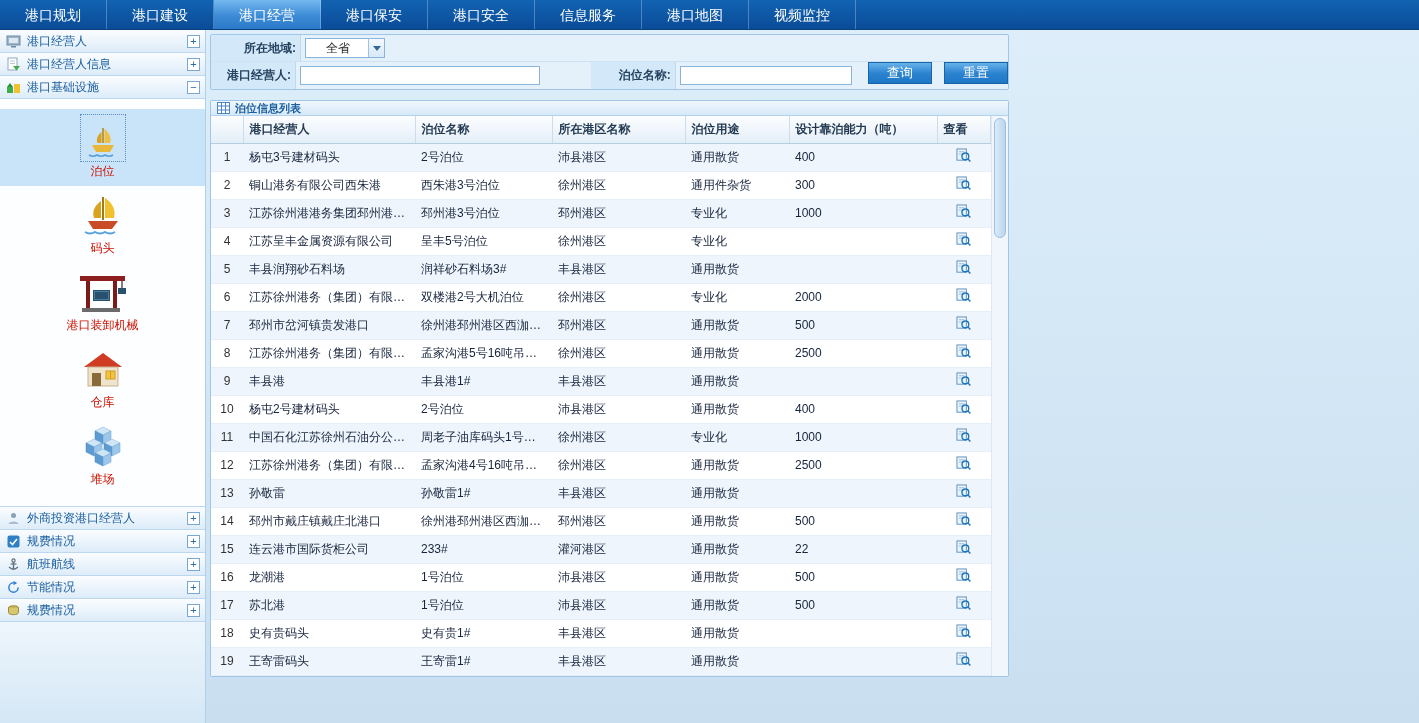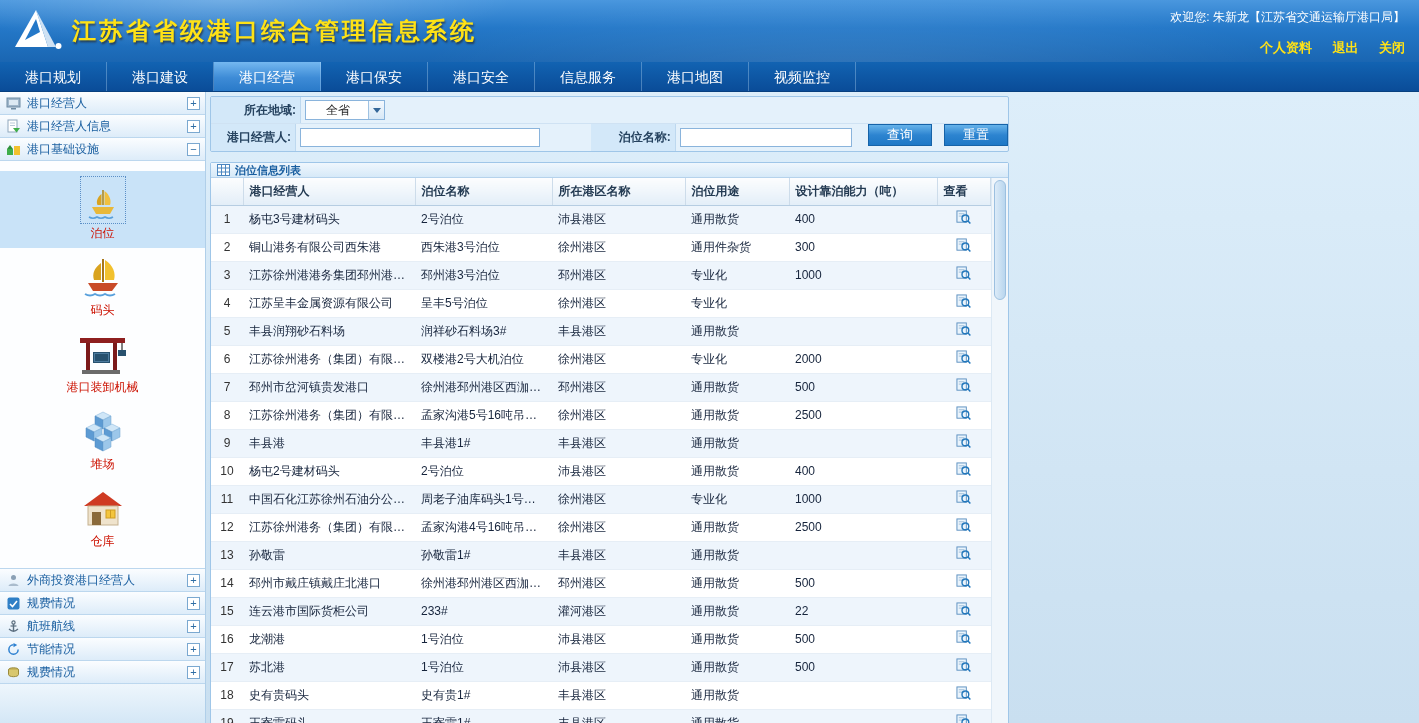--- a/index.html
+++ b/index.html
@@ -85,39 +85,20 @@
   .view-btn { display:inline-flex; cursor:pointer; }
   .scroll-strip { width:17px; flex:0 0 17px; background:#f0f6fb; border-left:1px solid #dce9f4; position:relative; cursor:pointer; }
   .scroll-thumb { position:absolute; top:2px; left:2px; width:12px; height:120px;
     background:linear-gradient(90deg,#dcebf8,#b9d6ee); border:1px solid #9cc0e0; border-radius:6px; }
 </style>
 </head>
 <body>
 
 <div class="page">
 
-  <header class="app-header">
-    <div class="logo">
-      <svg width="54" height="46" viewBox="0 0 54 46">
-        <path d="M5 41 L26 4 L38 41 Z" fill="#ffffff"></path>
-        <path d="M26 4 L38 41 L46 41 Z" fill="#cfe2f4"></path>
-        <path d="M15 34 L26 13 L30 26 Z" fill="#2478c8"></path>
-        <circle cx="48.5" cy="40" r="3" fill="#ffffff"></circle>
-      </svg>
-    </div>
-    <h1 class="app-title">江苏省省级港口综合管理信息系统</h1>
-    <div class="header-right">
-      <div class="welcome">欢迎您: 朱新龙【江苏省交通运输厅港口局】</div>
-      <div class="header-links">
-        <a>个人资料</a>
-        <a>退出</a>
-        <a>关闭</a>
-      </div>
-    </div>
-  </header>
 
   <nav class="main-nav">
 
   <div class="tab"><span>港口规划</span></div>
       <div class="tab alt"><span>港口建设</span></div>
       <div class="tab active"><span>港口经营</span></div>
       <div class="tab alt"><span>港口保安</span></div>
       <div class="tab"><span>港口安全</span></div>
       <div class="tab alt"><span>信息服务</span></div>
       <div class="tab"><span>港口地图</span></div>
@@ -200,52 +181,52 @@
               <rect x="8" y="10" width="4" height="27" fill="#7c1a1a"></rect>
               <rect x="35" y="10" width="4" height="27" fill="#7c1a1a"></rect>
               <line x1="44" y1="10" x2="44" y2="17" stroke="#555555" stroke-width="1.5"></line>
               <rect x="40" y="17" width="8" height="6" fill="#28516e"></rect>
               <rect x="15" y="19" width="17" height="11" fill="#28516e"></rect>
               <rect x="16.5" y="20.5" width="14" height="8" fill="none" stroke="#4d7b9e"></rect>
               <rect x="4" y="37" width="38" height="4" fill="#6b6b6b"></rect>
             </svg>
           </span>
           <span class="fac-label">港口装卸机械</span>
+        </div>
+
+        <div class="fac-item">
+          <span class="fac-ico">
+            <svg width="46" height="42" viewBox="0 0 46 42">
+              <path d="M4 19 L23 5 L42 19 Z" fill="#cf3b23"></path>
+              <rect x="8" y="19" width="30" height="19" fill="#efe3cc" stroke="#c5b190"></rect>
+              <rect x="12" y="25" width="9" height="13" fill="#8a6a3a"></rect>
+              <rect x="26" y="23" width="9" height="8" fill="#f3c53e" stroke="#cf9d22"></rect>
+              <line x1="30.5" y1="23" x2="30.5" y2="31" stroke="#cf9d22"></line>
+            </svg>
+          </span>
+          <span class="fac-label">仓库</span>
         </div>
 
         <div class="fac-item">
           <span class="fac-ico">
             <svg width="46" height="42" viewBox="0 0 46 42">
               <defs>
                 <g id="cube">
                   <polygon points="8,0 16,4 8,8 0,4" fill="#cfe6f7" stroke="#7fb0d8" stroke-width="0.5"></polygon>
                   <polygon points="0,4 8,8 8,17 0,13" fill="#5d9bd3" stroke="#4a85bd" stroke-width="0.5"></polygon>
                   <polygon points="16,4 8,8 8,17 16,13" fill="#9cc7ea" stroke="#6fa3cf" stroke-width="0.5"></polygon>
                 </g>
               </defs>
               <use href="#cube" x="15" y="2"></use>
               <use href="#cube" x="6" y="14"></use>
               <use href="#cube" x="24" y="14"></use>
               <use href="#cube" x="15" y="24"></use>
             </svg>
           </span>
           <span class="fac-label">堆场</span>
-        </div>
-
-        <div class="fac-item">
-          <span class="fac-ico">
-            <svg width="46" height="42" viewBox="0 0 46 42">
-              <path d="M4 19 L23 5 L42 19 Z" fill="#cf3b23"></path>
-              <rect x="8" y="19" width="30" height="19" fill="#efe3cc" stroke="#c5b190"></rect>
-              <rect x="12" y="25" width="9" height="13" fill="#8a6a3a"></rect>
-              <rect x="26" y="23" width="9" height="8" fill="#f3c53e" stroke="#cf9d22"></rect>
-              <line x1="30.5" y1="23" x2="30.5" y2="31" stroke="#cf9d22"></line>
-            </svg>
-          </span>
-          <span class="fac-label">仓库</span>
         </div>
 
       </div>
 
       <div class="side-item">
         <span class="s-ico">
           <svg width="13" height="13" viewBox="0 0 13 13">
               <circle cx="6.5" cy="3.5" r="2.5" fill="#8aa0b5"></circle>
               <path d="M1.5 12 C1.5 8.5 11.5 8.5 11.5 12 Z" fill="#aabccd"></path>
             </svg>

